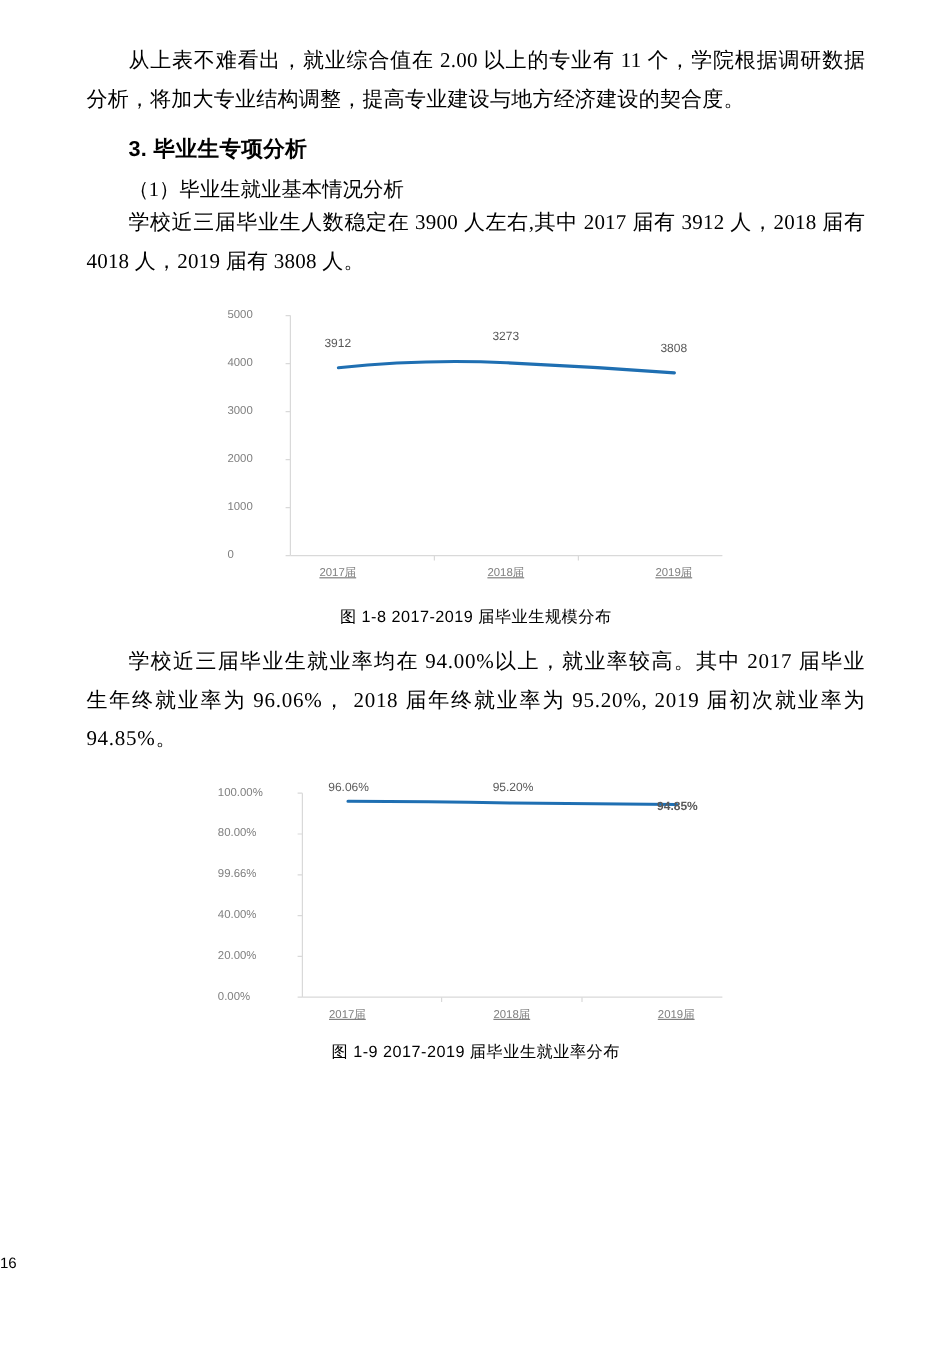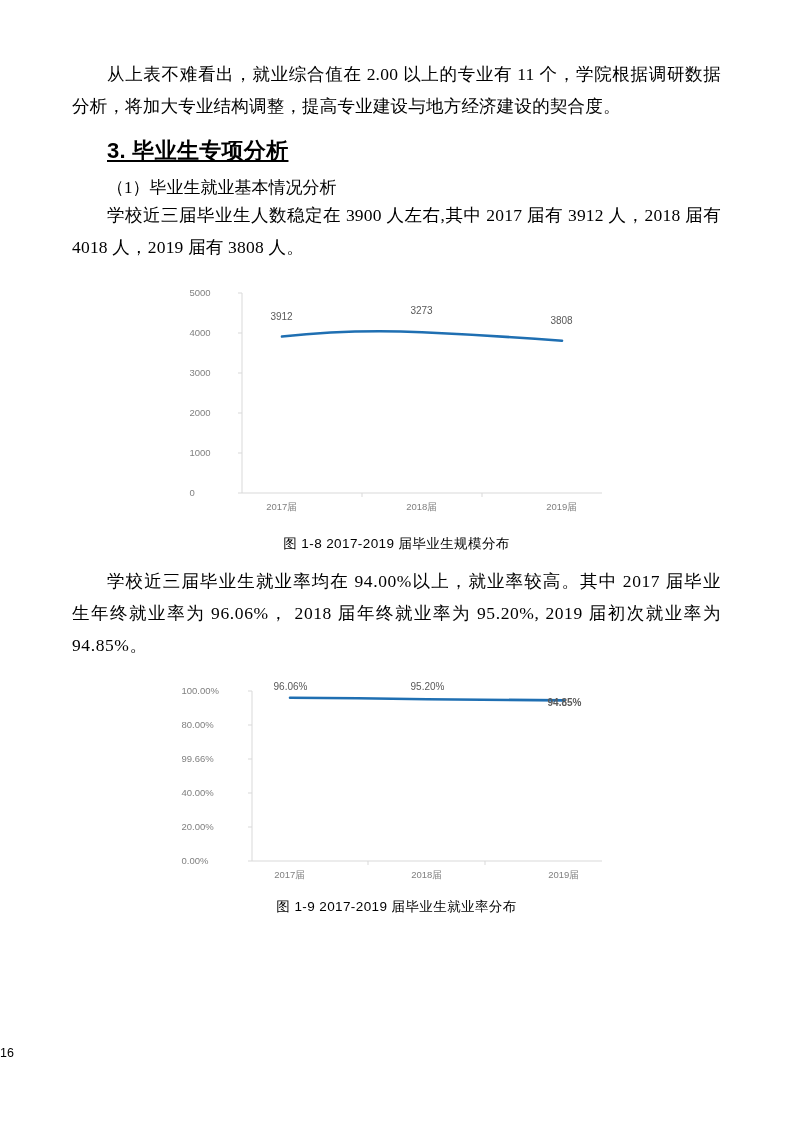--- a/index.html
+++ b/index.html
@@ -87,29 +87,28 @@
 
   
   .para {
     font-size: 17.5px;
     line-height: 32px;
     text-align: justify;
     margin: 0;
     letter-spacing: 0.2px;
   }
   .indent { text-indent: 35px; }
-  .block-gap-1 { margin-top: 28px; }
+  .block-gap-1 { margin-top: 4px; }
   .heading3 {
     font-family: "Liberation Sans", sans-serif;
     font-weight: bold;
-    font-size: 22px;
+    font-size: 18px;
     margin: 14px 0 0 0;
     text-indent: 35px;
     letter-spacing: 0.3px;
-    text-decoration: underline;
   }
   .sub-heading {
     font-size: 17px;
     margin: 10px 0 0 0;
     text-indent: 35px;
   }
   .spaced {
     letter-spacing: 0.6px;
   }
 
@@ -139,20 +138,21 @@
     color: #808080;
     white-space: nowrap;
   }
   .cat-label {
     position: absolute;
     font-family: "Liberation Sans", sans-serif;
     font-size: 9.5px;
     color: #808080;
     text-align: center;
     white-space: nowrap;
+    text-decoration: underline;
   }
   .pt-label {
     position: absolute;
     font-family: "Liberation Sans", sans-serif;
     font-size: 10px;
     color: #595959;
     text-align: center;
     white-space: nowrap;
   }
   .page-number {

